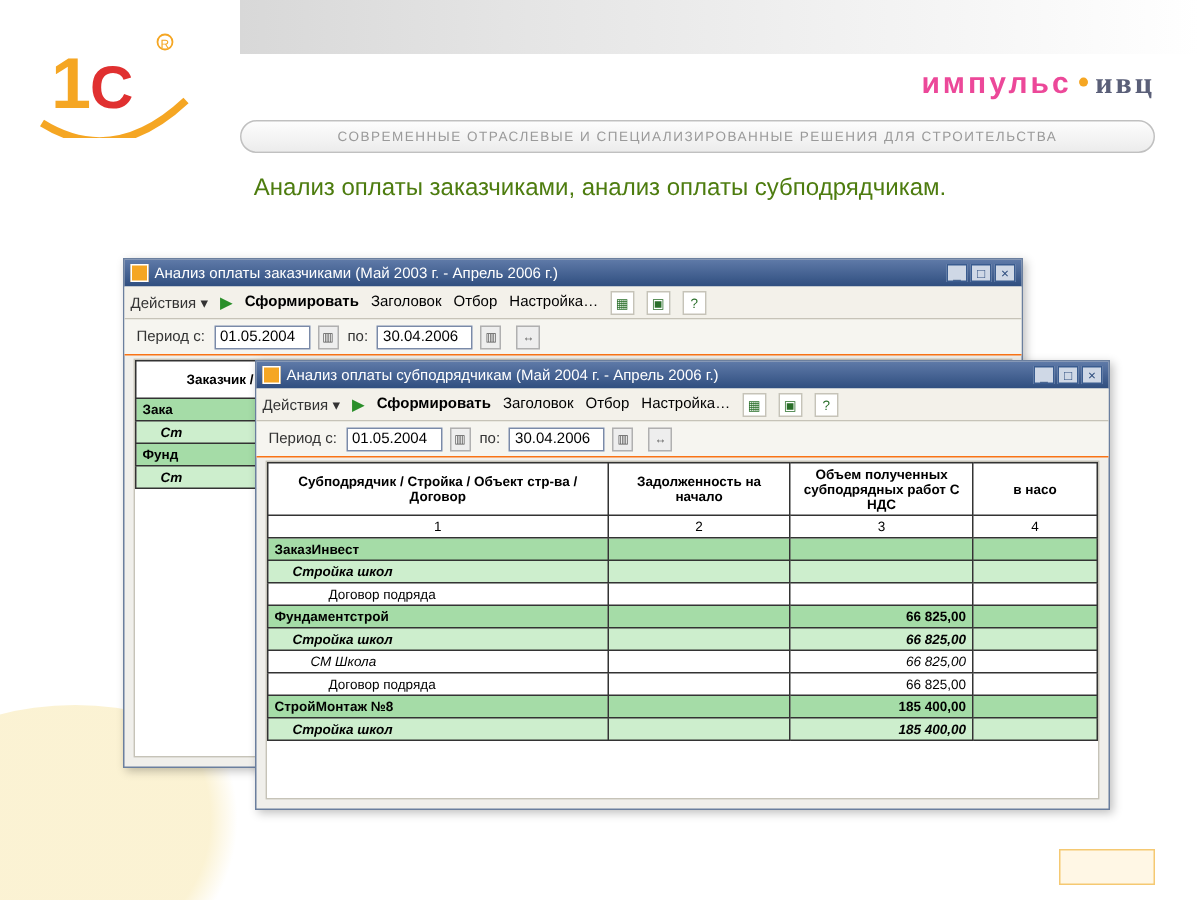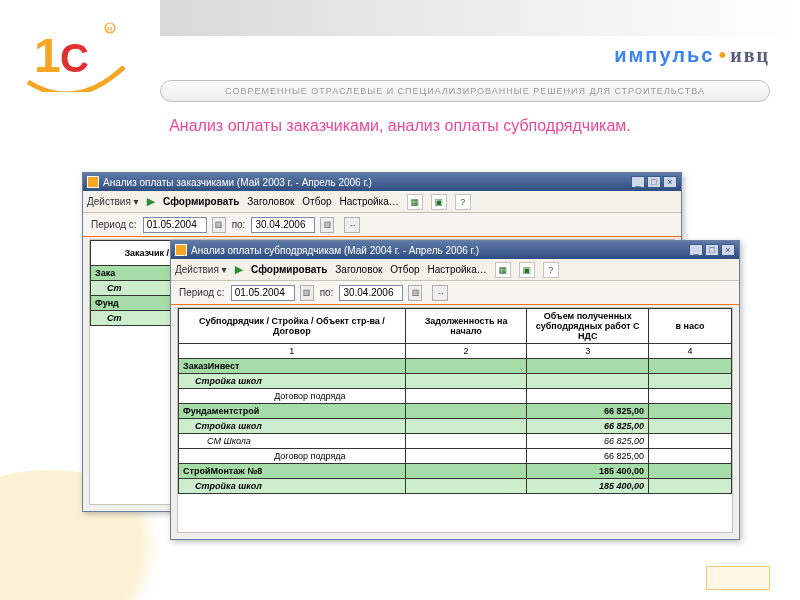--- a/index.html
+++ b/index.html
@@ -2,26 +2,26 @@
 <html><head>
 <meta charset="utf-8">
 <style>
   * { box-sizing: border-box; margin: 0; padding: 0; }
   body { width: 800px; height: 600px; font-family: Tahoma, Arial, sans-serif; font-size: 10px; background: #fff; position: relative; overflow: hidden; }
 
   
   .header-strip { position: absolute; top: 0; left: 160px; right: 0; height: 36px; background: linear-gradient(90deg, #d8d8d8 0%, #e5e5e5 30%, #fff 100%); }
   .logo-1c { position: absolute; left: 26px; top: 22px; width: 100px; height: 70px; }
   .brand-right { position: absolute; right: 30px; top: 42px; font-size: 20px; }
-  .brand-right .b1 { color: #3b82f6; font-weight: bold; letter-spacing: 2px; }
+  .brand-right .b1 { color: #ec4899; font-weight: bold; letter-spacing: 2px; }
   .brand-right .dot { color: #f5a623; font-size: 22px; padding: 0 4px; }
   .brand-right .b2 { color: #5a5f78; font-weight: bold; letter-spacing: 2px; font-family: Liberation Serif, serif; }
   .subtitle-pill { position: absolute; top: 80px; left: 160px; right: 30px; height: 22px; border: 1px solid #c0c0c0; border-radius: 11px; background: linear-gradient(#fdfdfd,#ececec); display: flex; align-items: center; justify-content: center; color: #9a9a9a; font-size: 9px; letter-spacing: 1px; }
 
-  .page-title { position: absolute; top: 116px; left: 0; right: 0; text-align: center; color: #ec4899; font-size: 16px; line-height: 20px; font-family: Arial, sans-serif; }
+  .page-title { position: absolute; top: 116px; left: 0; right: 0; text-align: center; color: #4d7c0f; font-size: 16px; line-height: 20px; font-family: Arial, sans-serif; }
 
   
   .app-region { position: absolute; top: 172px; left: 82px; width: 660px; height: 380px; }
 
   
   .win { position: absolute; border: 1px solid #6b7f9e; background: #f0efeb; box-shadow: 2px 2px 6px rgba(0,0,0,.25); }
   .win.back { left: 0; top: 0; width: 600px; height: 340px; }
   .win.front { left: 88px; top: 68px; width: 570px; height: 300px; }
 
   .titlebar { height: 18px; background: linear-gradient(#5f7aa8,#2f4e7f); color: #fff; display: flex; align-items: center; padding: 0 4px; font-size: 10px; }
@@ -46,21 +46,21 @@
   table.rep { border-collapse: collapse; width: 100%; font-size: 9px; table-layout: fixed; }
   table.rep th, table.rep td { border: 1px solid #333; padding: 2px 4px; }
   table.rep th { font-weight: bold; background: #fff; text-align: center; }
   table.rep th.sub { font-weight: normal; height: 14px; }
   table.rep td.name { }
   table.rep td.num { text-align: right; }
 
   tr.lvl0 td { background: #a5dca7; font-weight: bold; }
   tr.lvl1 td { background: #cdeecd; font-weight: bold; font-style: italic; }
   tr.lvl2 td { background: #fff; font-style: italic; }
-  tr.lvl3 td { background: #fff; text-align: center; }
+  tr.lvl3 td { background: #fff; }
 
   .ind1 { padding-left: 16px !important; }
   .ind2 { padding-left: 28px !important; }
   .ind3 { padding-left: 40px !important; }
 
   
   .bg-disc { position: absolute; left: -90px; bottom: -60px; width: 280px; height: 190px; background: radial-gradient(circle at 50% 40%, #f8e8b0 0 50%, transparent 60%); opacity: .55; border-radius: 50%; }
   .orange-box { position: absolute; right: 30px; bottom: 10px; width: 64px; height: 24px; border: 1px solid #f5c972; background: #fff7e5; }
 </style>
 </head>

